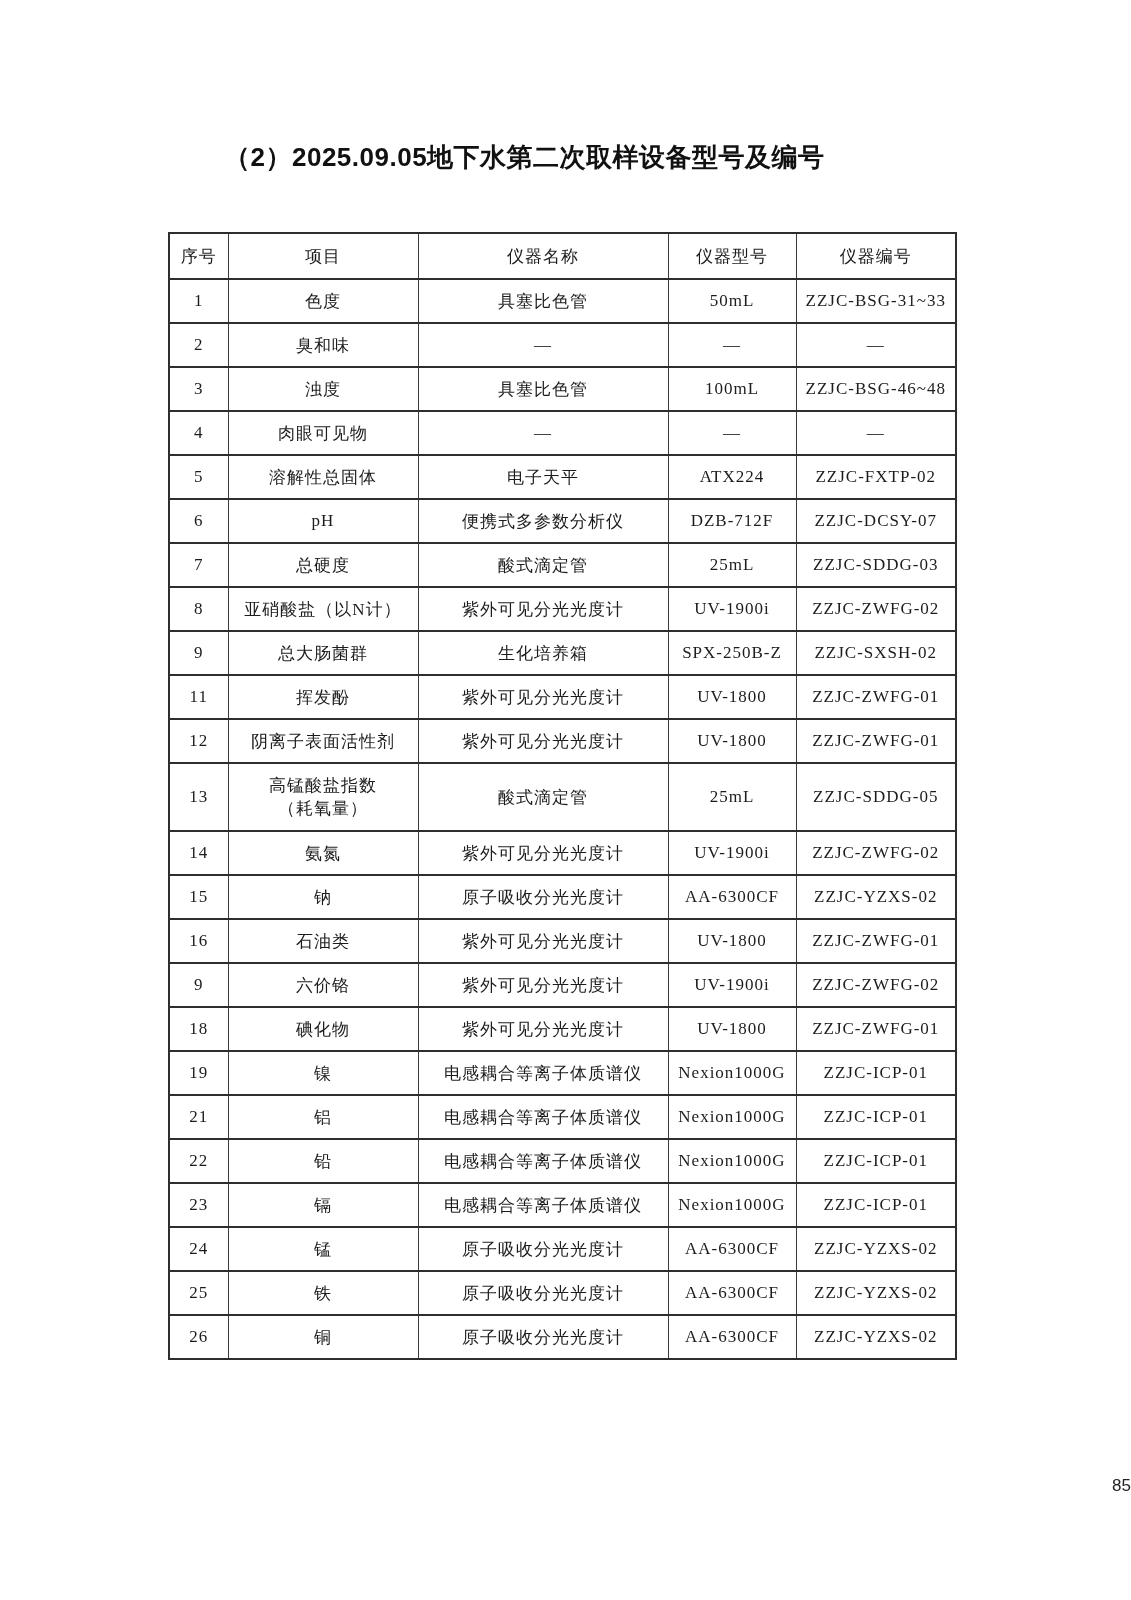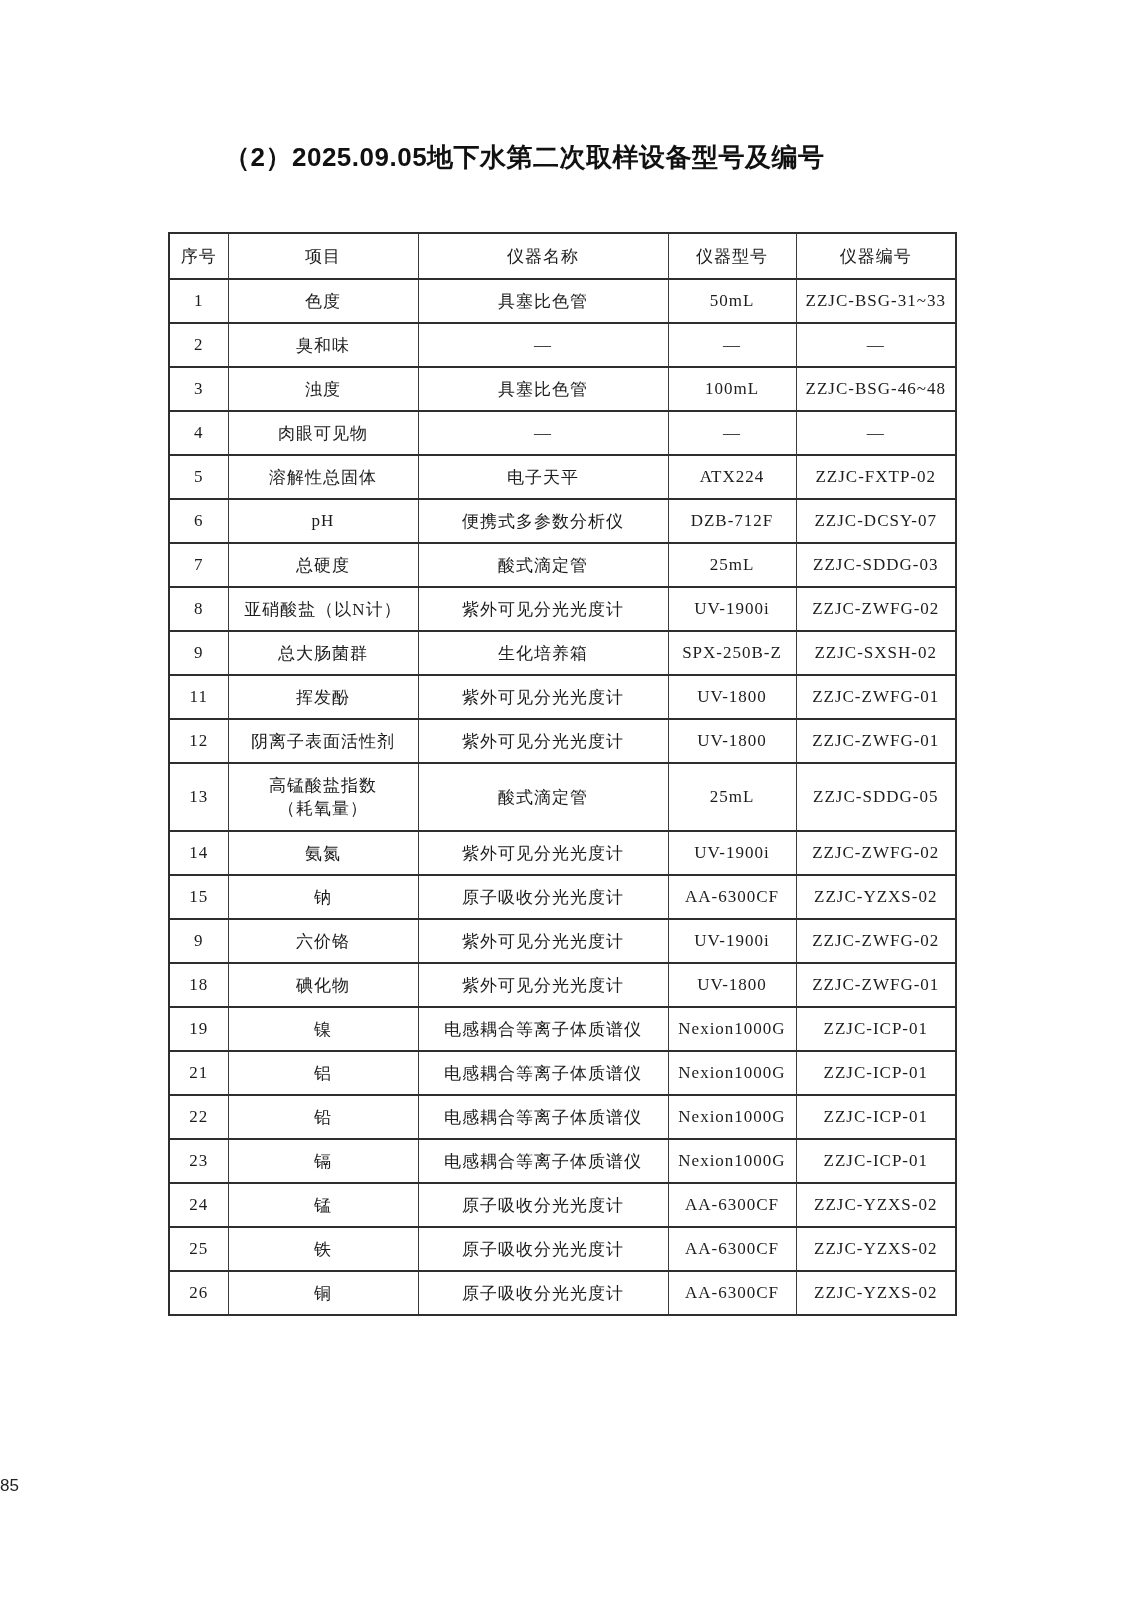--- a/index.html
+++ b/index.html
@@ -51,21 +51,21 @@
   }
   table.equipment-table { border: 2px solid #2e2e2e; }
   table.equipment-table thead tr { height: 46px; }
   table.equipment-table tbody tr { height: 44px; }
   table.equipment-table tbody tr.tall { height: 68px; }
   td.small-code { font-size: 13px; letter-spacing: 0.5px; }
   .page-footer {
     position: absolute;
     left: 0; right: 0;
     top: 1476px;
-    text-align: left;
+    text-align: right;
     font-family: "Liberation Sans", "DejaVu Sans", sans-serif;
     font-size: 17px;
     color: #222222;
   }
 </style>
 </head>
 <body>
 
 <div class="page-title">（2）2025.09.05地下水第二次取样设备型号及编号</div>
 
@@ -180,20 +180,27 @@
         <td>ZZJC-ZWFG-02</td>
       </tr>
       <tr>
         <td>15</td>
         <td>钠</td>
         <td>原子吸收分光光度计</td>
         <td>AA-6300CF</td>
         <td>ZZJC-YZXS-02</td>
       </tr>
       <tr>
+        <td>16</td>
+        <td>石油类</td>
+        <td>紫外可见分光光度计</td>
+        <td>UV-1800</td>
+        <td>ZZJC-ZWFG-01</td>
+      </tr>
+      <tr>
         <td>9</td>
         <td>六价铬</td>
         <td>紫外可见分光光度计</td>
         <td>UV-1900i</td>
         <td>ZZJC-ZWFG-02</td>
       </tr>
       <tr>
         <td>18</td>
         <td>碘化物</td>
         <td>紫外可见分光光度计</td>

